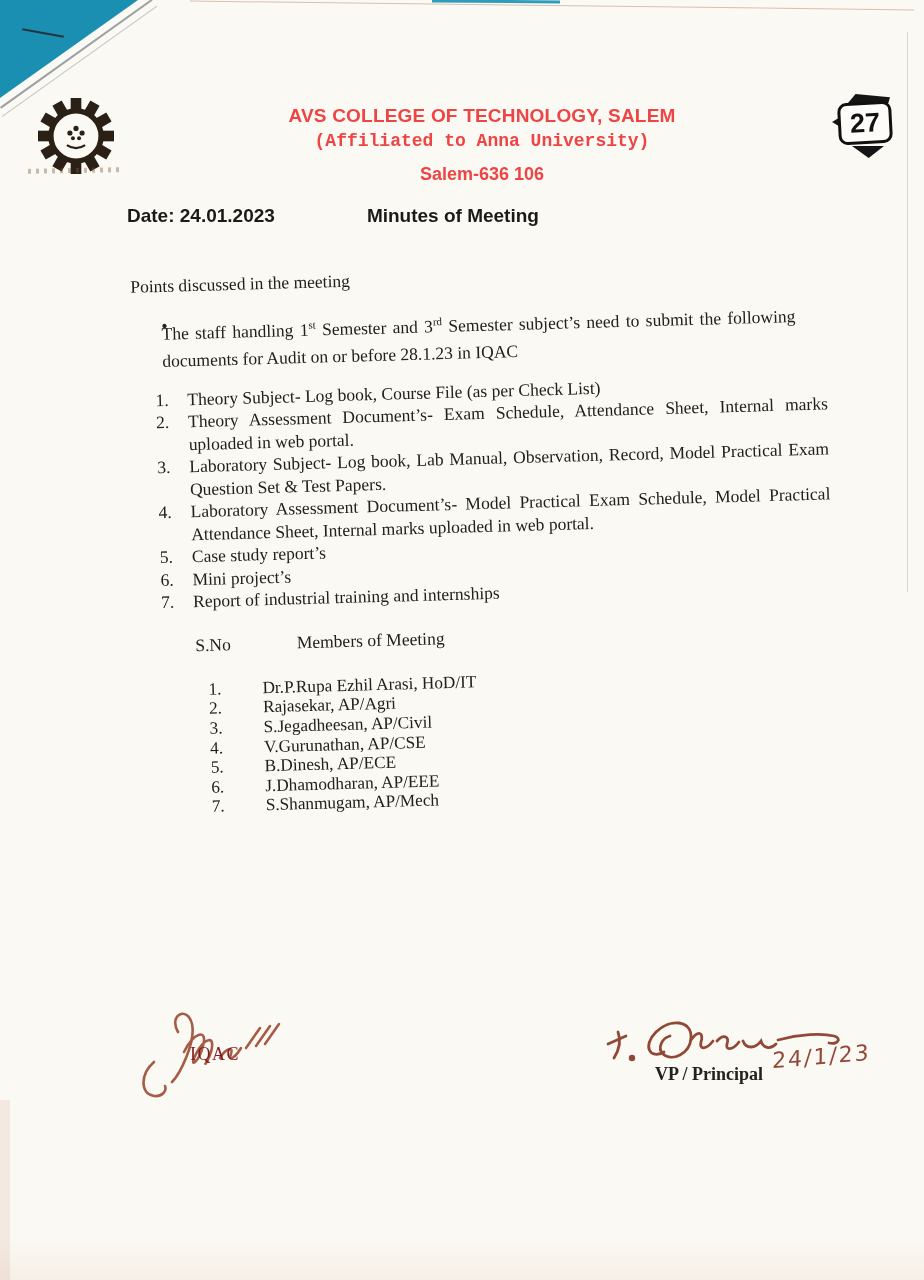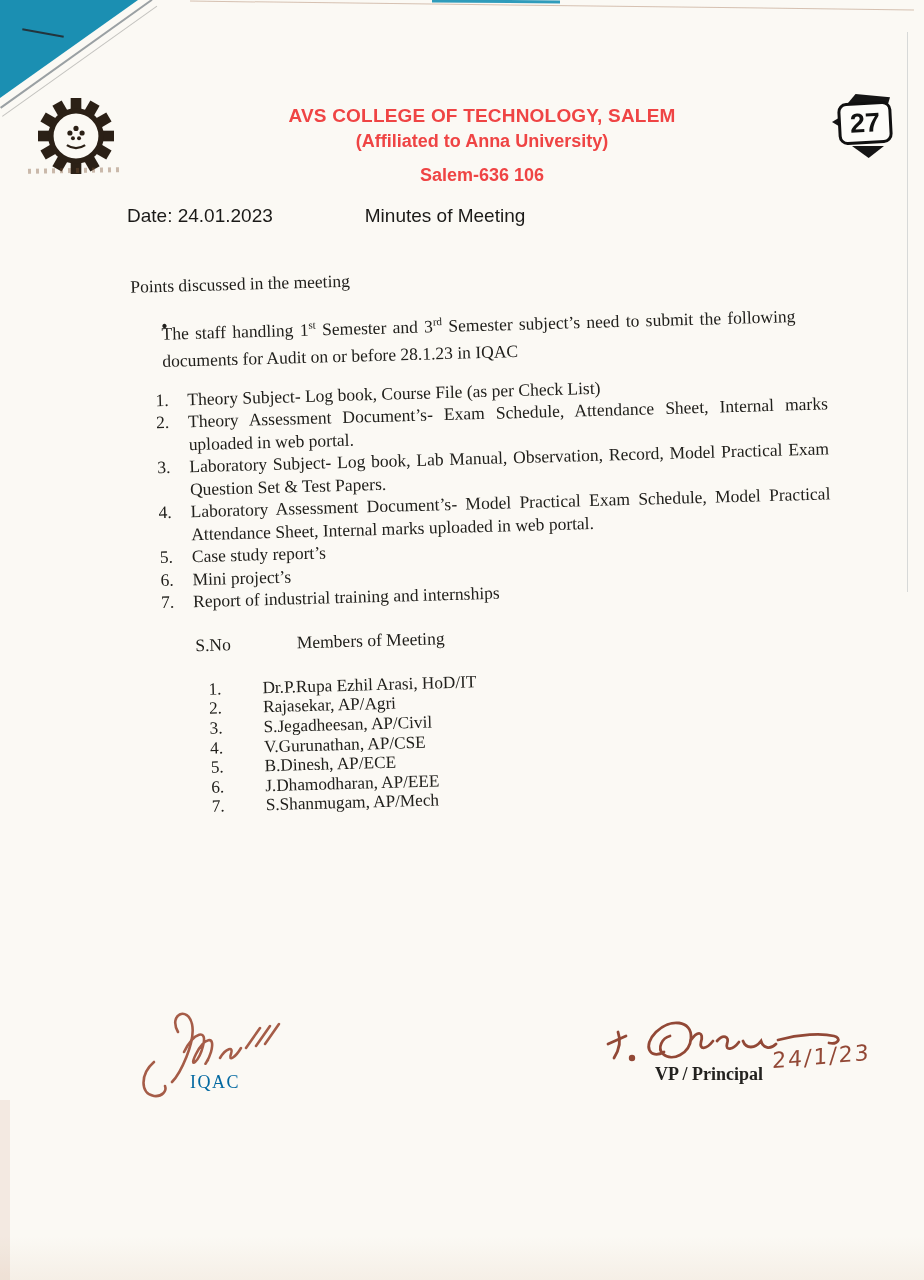--- a/index.html
+++ b/index.html
@@ -60,21 +60,21 @@
     background:repeating-linear-gradient(90deg, rgba(120,80,50,.38) 0 3px, transparent 3px 8px);
     transform:rotate(-1deg); filter:blur(.4px);
   }
   .header-text {
     position:absolute; left:242px; top:105px; width:480px;
     text-align:center;
     font-family:"Liberation Sans", sans-serif;
     font-weight:bold; color:#ef4444;
   }
   .header-text .line1 { font-size:19px; letter-spacing:.2px; }
-  .header-text .line2 { font-size:18px; margin-top:4px; }
+  .header-text .line2 { font-size:18px; margin-top:4px;font-family:Liberation Mono, monospace; }
   .header-text .line3 { font-size:18px; margin-top:13px; }
 
   
   .stamp { position:absolute; left:836px; top:94px; width:62px; height:64px; }
   .stamp-box {
     position:absolute; left:2px; top:8px; width:54px; height:42px;
     border:3px solid #101010; border-radius:9px;
     background:#fdfcf9; transform:rotate(-3deg);
     display:flex; align-items:center; justify-content:center;
     font-family:"Liberation Sans", sans-serif; font-weight:bold; font-size:27px; color:#121212;
@@ -88,21 +88,21 @@
     background:#151515; clip-path:polygon(0 0, 100% 0, 52% 100%);
   }
   .stamp-left-nub {
     position:absolute; left:-4px; top:22px; width:10px; height:12px;
     background:#151515; clip-path:polygon(0 50%, 100% 0, 100% 100%);
   }
 
   
   .date-row {
     position:absolute; left:127px; top:205px; width:700px;
-    font-family:"Liberation Sans", sans-serif; font-weight:normal; font-size:19px; color:#1b1a18;
+    font-family:"Liberation Sans", sans-serif; font-weight:bold; font-size:19px; color:#1b1a18;
     display:flex;
   }
   .doc-title { margin-left:92px; }
 
   
   .doc-body {
     position:absolute; left:130px; top:276px; width:716px;
     transform:rotate(-1.6deg); transform-origin:30px 0;
     font-size:17.5px; color:#21201c;
   }
@@ -122,22 +122,22 @@
   .members-heading { display:flex; margin-top:22px; margin-left:55px; font-size:17.5px; }
   .members-title { margin-left:66px; }
 
   .members-list { margin-top:24px; }
   .member-row { display:flex; margin-left:67px; line-height:19.6px; font-size:17.2px; }
   .member-no { width:54px; flex:none; }
 
   
   .sig-iqac-svg { position:absolute; left:138px; top:1002px; }
   .iqac-label {
-    position:absolute; left:190px; top:1072px;
-    font-size:18px; letter-spacing:1.5px; color:#0369a1;text-align:right;
+    position:absolute; left:190px; top:1044px;
+    font-size:18px; letter-spacing:1.5px; color:#7f1d1d;text-align:right;
   }
   .sig-principal-svg { position:absolute; left:598px; top:1008px; }
   .principal-label {
     position:absolute; left:655px; top:1064px;
     font-size:18px; color:#23221f;font-weight:bold;
   }
   .principal-date {
     position:absolute; left:772px; top:1044px;
     font-size:22px; color:#8a3a26;
     font-family:"DejaVu Sans", sans-serif;

